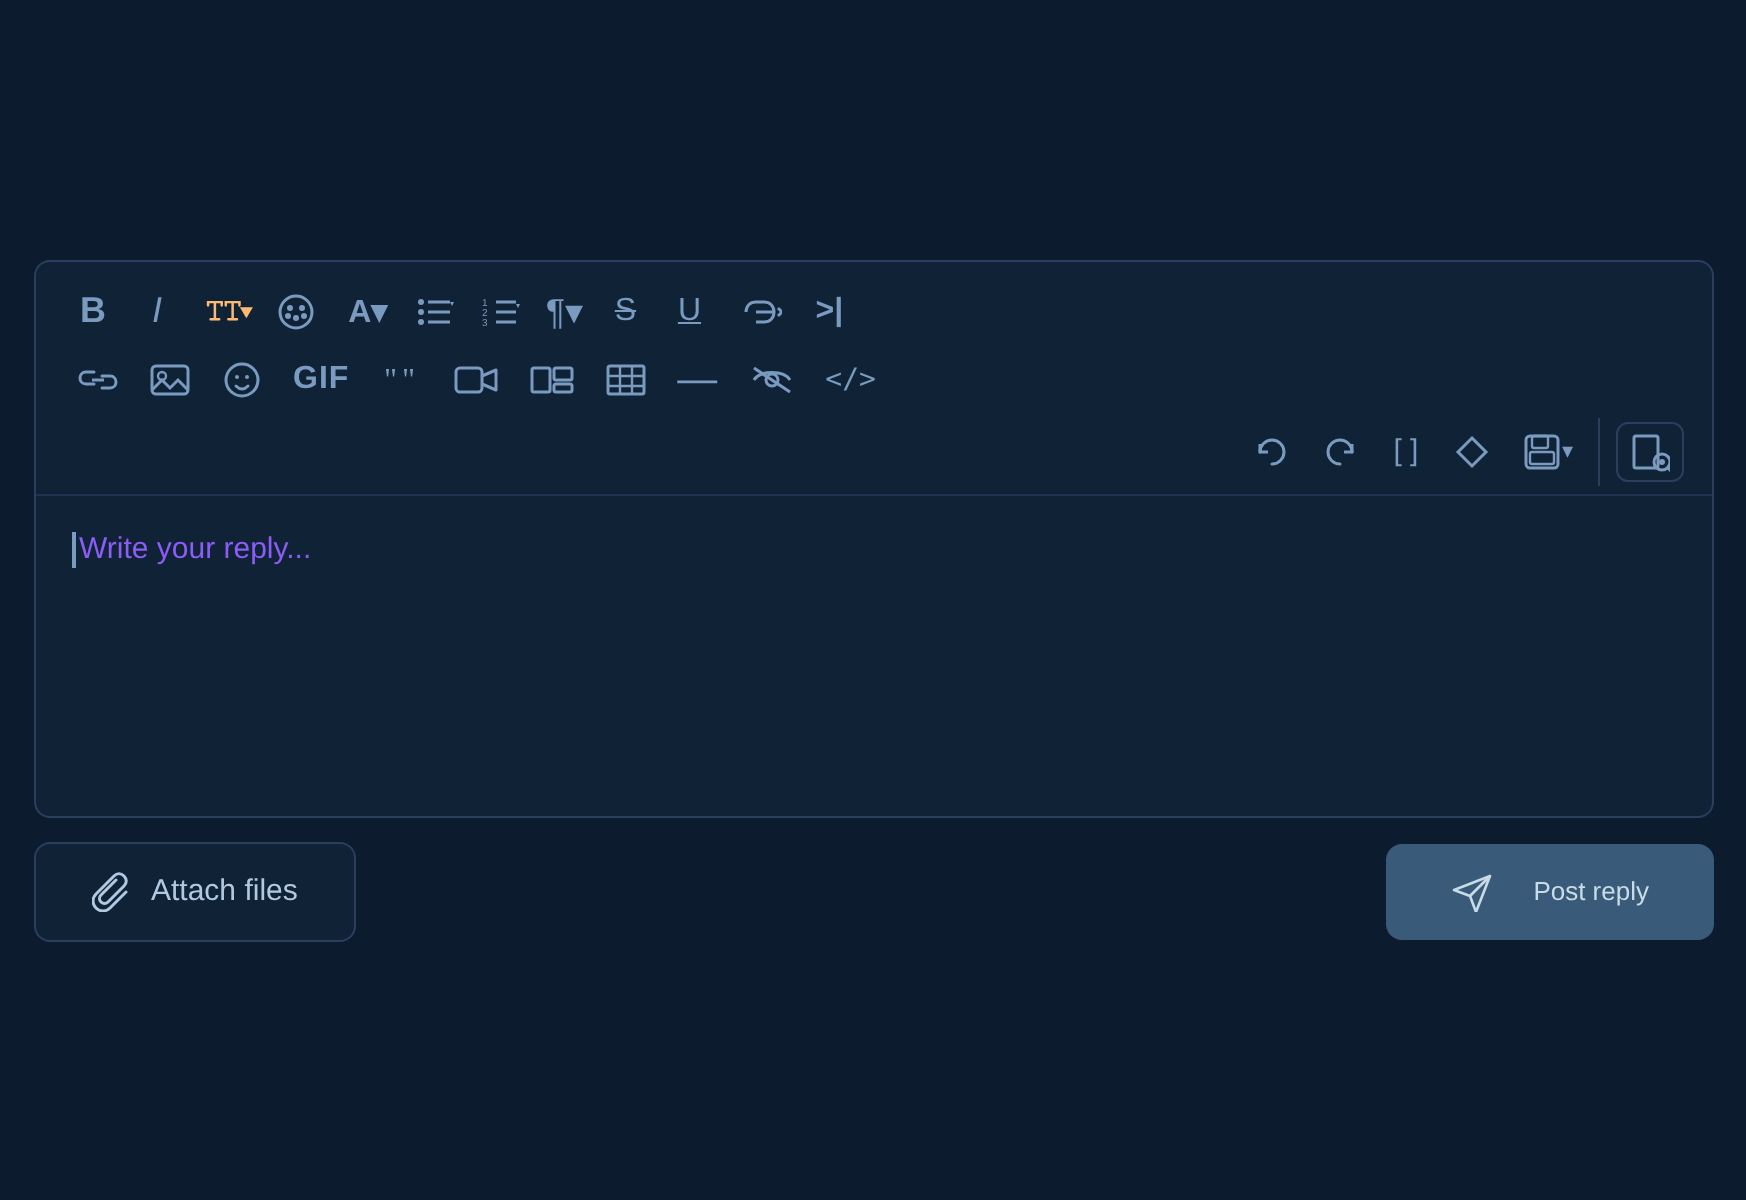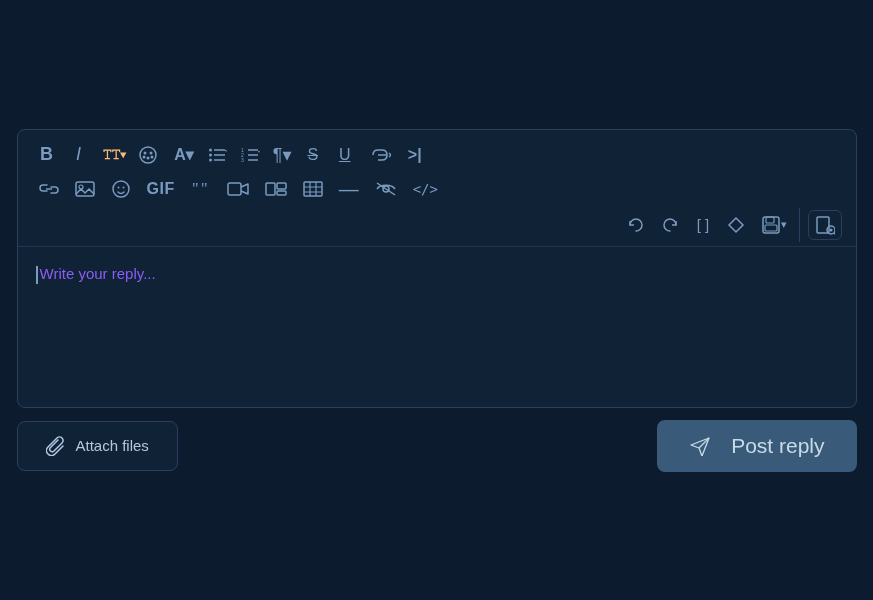--- a/index.html
+++ b/index.html
@@ -141,21 +141,21 @@
       align-items: center;
       gap: 10px;
       transition: background 0.15s;
     }
 
     .post-btn {
       background: #3a5a7a;
       border: none;
       border-radius: 8px;
       color: #c8dce8;
-      font-size: 21px;
+      font-size: 13px;
       padding: 14px 32px;
       cursor: pointer;
       display: flex;
       align-items: center;
       gap: 20px;
       transition: background 0.15s;
     }
 
     .gif-label {
       font-size: 16px;

